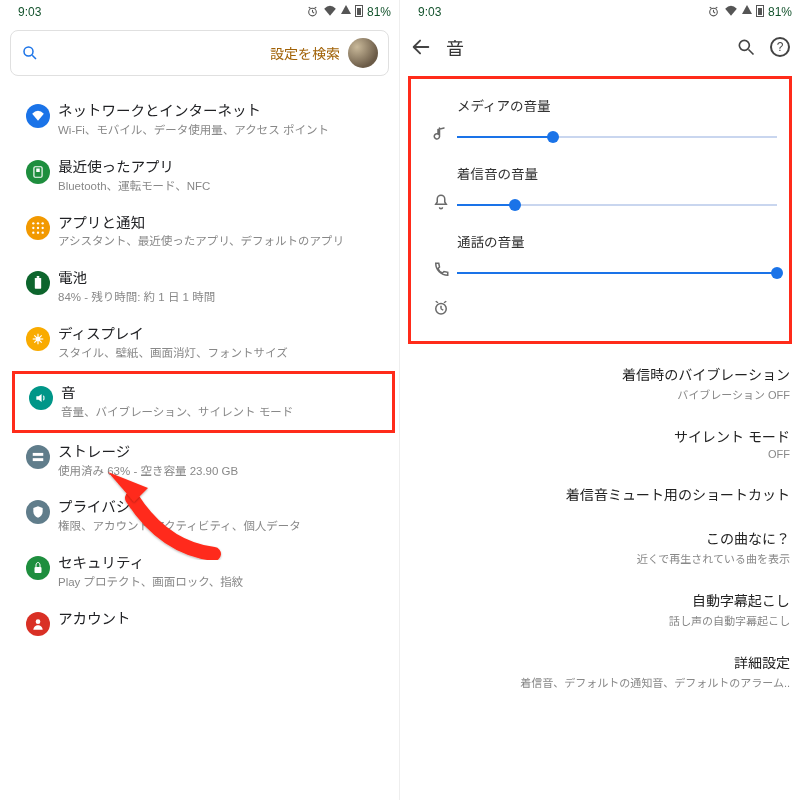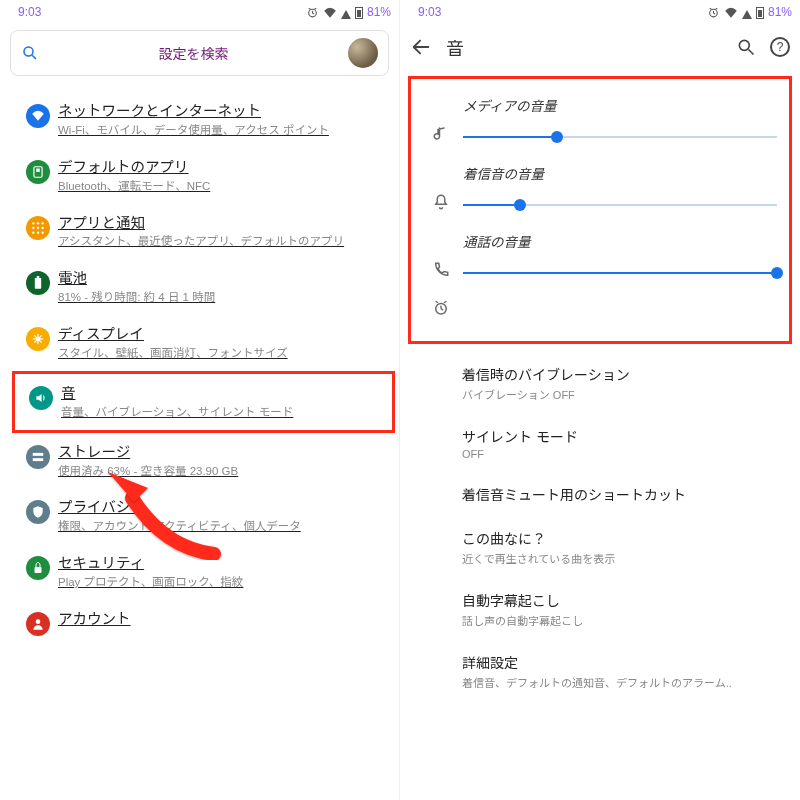--- a/index.html
+++ b/index.html
@@ -1,63 +1,63 @@
 <!DOCTYPE html>
 <html><head>
 <meta charset="utf-8">
 <style>
   * { box-sizing: border-box; margin: 0; padding: 0; }
   html, body { width: 800px; height: 800px; font-family: "Helvetica Neue", Arial, "Noto Sans JP", sans-serif; background: #fff; color: #202124; overflow: hidden; }
   body { display: flex; }
   .pane { flex: 0 0 400px; height: 800px; position: relative; }
   .pane.left { border-right: 1px solid #eee; }
   
-  .status { display: flex; align-items: center; height: 24px; padding: 7px 8px; font-size: 12px; color: #8b5cf6; }
+  .status { display: flex; align-items: center; height: 24px; padding: 7px 8px; font-size: 12px; color: #14532d; }
   .status .time { flex: 1; padding-left: 10px;}
-  .status .icons { display: flex; align-items: flex-end; gap: 4px; }
+  .status .icons { display: flex; align-items: flex-start; gap: 4px; }
   .status .icons span { display: inline-flex; align-items: center; }
   .tri { width:0; height:0; border-left:5px solid transparent; border-right:5px solid transparent; border-bottom:9px solid #555; }
   .batt { width: 8px; height: 12px; border: 1px solid #555; position: relative; }
   .batt:before { content:''; position:absolute; left:1px; right:1px; bottom:1px; height:75%; background:#555;}
   
   .searchpill { margin: 6px 10px 8px 10px; height: 46px; border: 1px solid #e0e0e0; border-radius: 8px; display: flex; align-items: center; padding: 0 10px; gap: 8px; }
-  .searchpill .label { flex:1; text-align: center; color:#701a75; font-size: 14px; }
+  .searchpill .label { flex:1; text-align: right; color:#a16207; font-size: 14px; }
   .avatar { width: 30px; height: 30px; border-radius: 50%; background: radial-gradient(circle at 30% 30%, #c9b99a, #6b5b47 70%); }
   .mag { width: 18px; height: 18px; }
   .mag circle { stroke:#1a73e8; stroke-width:2; fill:none; }
   .mag line { stroke:#1a73e8; stroke-width:2; }
   
   .list { padding: 8px 4px 0 12px; }
-  .row { display: flex; align-items: flex-start; padding: 10px 6px; text-decoration: underline; }
+  .row { display: flex; align-items: flex-start; padding: 10px 6px; }
   .row .ico { flex: 0 0 40px; display:flex; align-items:center; justify-content:center; padding-top:2px;}
   .circle { width: 24px; height: 24px; border-radius: 50%; display:flex; align-items:center; justify-content:center; font-size:13px; color:#fff; }
   .texts { flex:1; min-width:0; }
   .title { font-size: 14.5px; color:#202124; line-height: 1.3; }
   .sub { font-size: 11.5px; color:#888; line-height: 1.3; margin-top:2px; }
   .hilite { border: 3px solid #ff2b1a; }
   
   .rhead { display:flex; align-items:center; height: 46px; padding: 0 10px; gap: 14px; }
   .rhead .back { color:#444; }
   .rhead .htitle { flex:1; font-size: 18px; color:#333; }
   .rhead .act { color:#444; }
   .qcircle { width:20px; height:20px; border:2px solid #444; border-radius:50%; display:flex; align-items:center; justify-content:center; font-size:12px;}
   
   .sliders { margin: 6px 8px 6px 8px; padding: 10px 8px 10px 8px; }
   .sliders.hilite { border: 3px solid #ff2b1a; }
-  .srow { display:flex; align-items:center; padding: 6px 4px 12px 6px; gap: 6px; font-style: italic;}
+  .srow { display:flex; align-items:center; padding: 6px 4px 12px 6px; }
   .srow .sicon { flex: 0 0 32px; color:#6a6a6a; display:flex; align-items:center; justify-content:center; align-self:flex-end; padding-bottom:2px;}
   .srow .sbody { flex:1; }
   .slabel { font-size: 13.5px; color:#333; margin-bottom: 16px; }
   .track { position: relative; height: 14px; }
   .bar-bg { position:absolute; left:0; right:0; top:5px; height:2px; background:#c9d6ef; }
   .bar-fill { position:absolute; left:0; top:5px; height:2px; background:#1a73e8; }
   .thumb { position:absolute; top:0; width:12px; height:12px; background:#1a73e8; border-radius:50%; transform: translateX(-50%); }
   
   .opts { padding: 2px 6px 0 58px; }
-  .orow { padding: 12px 4px; }
+  .orow { padding: 12px 4px; text-align: right; }
   .otitle { font-size: 14px; color:#222; }
   .osub { font-size: 11px; color:#888; margin-top:2px; white-space: nowrap; overflow:hidden; text-overflow: ellipsis; }
   
   .arrow { position:absolute; pointer-events:none; }
   svg { display:block; }
 </style>
 </head>
 <body>
 
 <div class="pane left">
@@ -110,21 +110,21 @@
       <div class="row">
         <div class="ico">
           <div class="circle" style="background:#1e8e3e">
             <svg width="14" height="14" viewBox="0 0 24 24">
               <rect x="5" y="3" width="14" height="18" rx="2" fill="none" stroke="#fff" stroke-width="2"></rect>
               <rect x="9" y="6" width="6" height="6" fill="#fff"></rect>
             </svg>
           </div>
         </div>
         <div class="texts">
-          <div class="title">デフォルトのアプリ</div>
+          <div class="title">最近使ったアプリ</div>
           <div class="sub">Bluetooth、運転モード、NFC</div>
         </div>
       </div>
       <div class="row">
         <div class="ico">
           <div class="circle" style="background:#f29900">
             <svg width="14" height="14" viewBox="0 0 24 24">
               <circle cx="4" cy="4" r="2" fill="#fff"></circle>
               <circle cx="12" cy="4" r="2" fill="#fff"></circle>
               <circle cx="20" cy="4" r="2" fill="#fff"></circle>
@@ -146,21 +146,21 @@
         <div class="ico">
           <div class="circle" style="background:#0d652d">
             <svg width="10" height="14" viewBox="0 0 14 22">
               <rect x="2" y="3" width="10" height="17" rx="1" fill="#fff"></rect>
               <rect x="5" y="0" width="4" height="3" fill="#fff"></rect>
             </svg>
           </div>
         </div>
         <div class="texts">
           <div class="title">電池</div>
-          <div class="sub">81% - 残り時間: 約 4 日 1 時間</div>
+          <div class="sub">84% - 残り時間: 約 1 日 1 時間</div>
         </div>
       </div>
       <div class="row">
         <div class="ico">
           <div class="circle" style="background:#f9ab00">
             <svg width="14" height="14" viewBox="0 0 24 24">
               <circle cx="12" cy="12" r="4" fill="#fff"></circle>
               <line x1="12" y1="12" x2="21" y2="12" stroke="#fff" stroke-width="2"></line>
               <line x1="12" y1="12" x2="18.36396103067893" y2="18.36396103067893" stroke="#fff" stroke-width="2"></line>
               <line x1="12" y1="12" x2="12" y2="21" stroke="#fff" stroke-width="2"></line>

